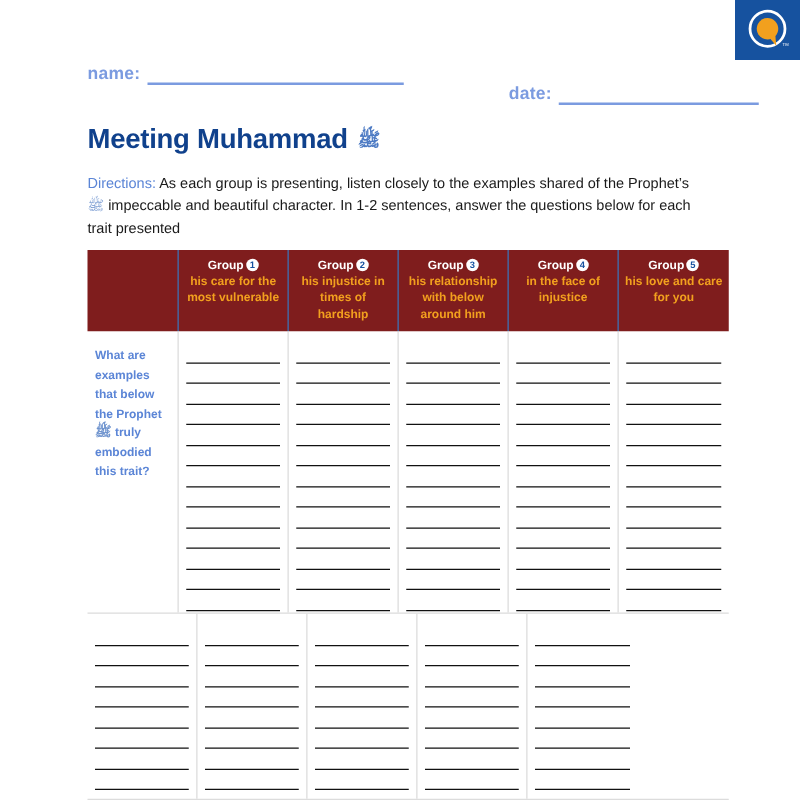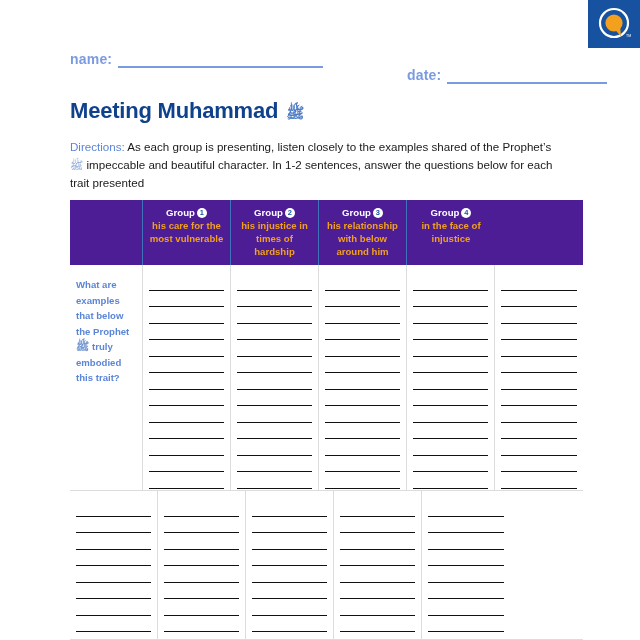--- a/index.html
+++ b/index.html
@@ -100,21 +100,21 @@
   #worksheet-table {
     position: absolute;
     top: 200px;
     left: 70px;
     width: 513px;
     height: 440px;
   }
   .table-head {
     display: flex;
     height: 65px;
-    background: #4c1d95;
+    background: #7f1d1d;
   }
   .head-cell {
     box-sizing: border-box;
     padding: 7px 4px 0 4px;
     text-align: center;
     border-right: 1px solid #3D73B8;
   }
   .head-cell:last-child { border-right: none; }
   .head-cell-blank { width: 73px; }
   .head-group-title {
@@ -222,20 +222,24 @@
     <div class="head-cell col-w">
       <div class="head-group-title"><span>Group</span><span class="group-num">3</span></div>
       <div class="head-group-desc">his relationship with below around him</div>
     </div>
 
     <div class="head-cell col-w">
       <div class="head-group-title"><span>Group</span><span class="group-num">4</span></div>
       <div class="head-group-desc">in the face of injustice</div>
     </div>
 
+    <div class="head-cell col-w">
+      <div class="head-group-title"><span>Group</span><span class="group-num">5</span></div>
+      <div class="head-group-desc">his love and care for you</div>
+    </div>
   </div>
 
   <div class="table-body-row" id="body-row-1" style="height:226px">
     <div class="row-label-cell">
       <span>What are examples that below the Prophet </span><span class="pbuh-inline">ﷺ</span><span> truly embodied this trait?</span>
     </div>
     <div class="answer-cell col-w">
         <div class="write-line"></div>
         <div class="write-line"></div>
         <div class="write-line"></div>

